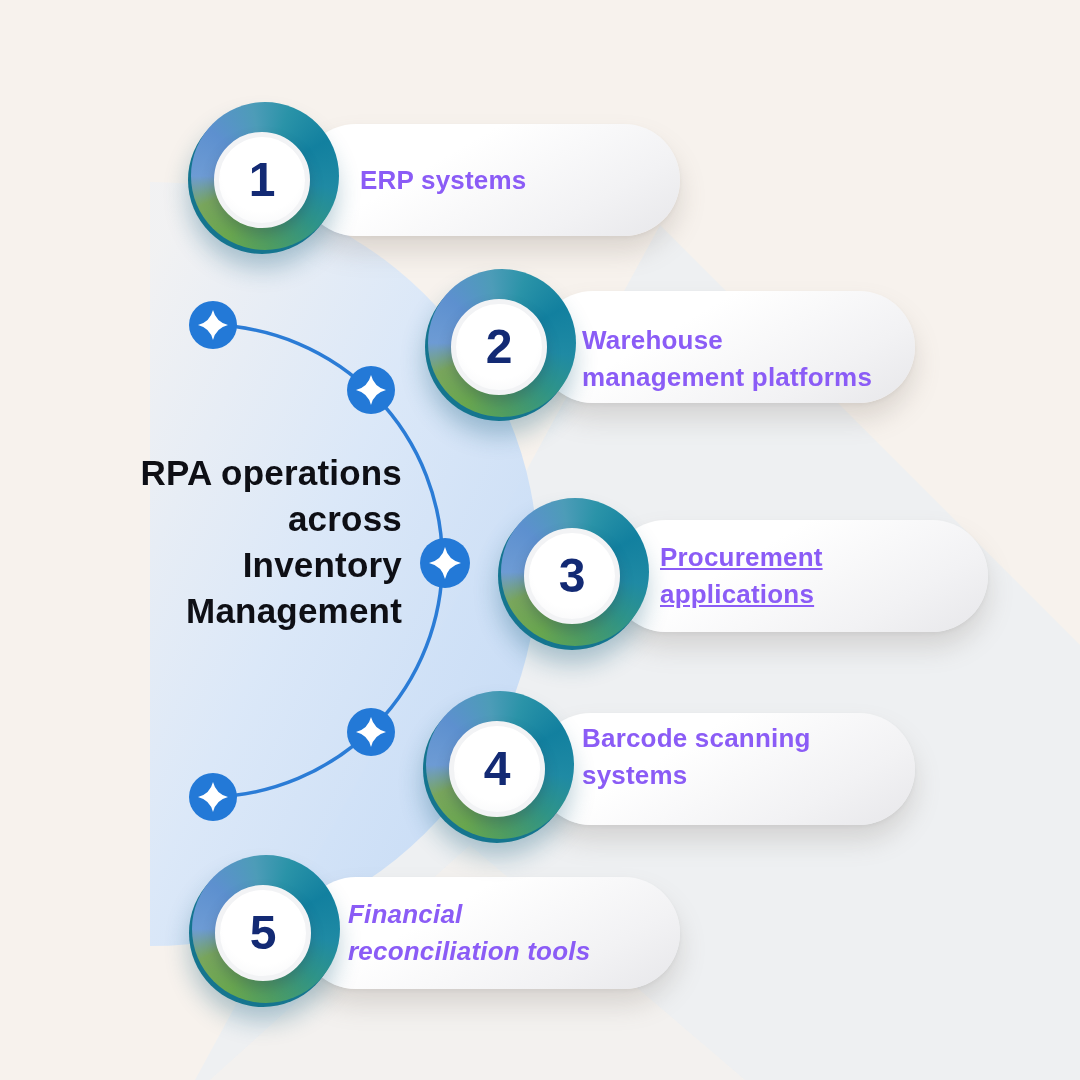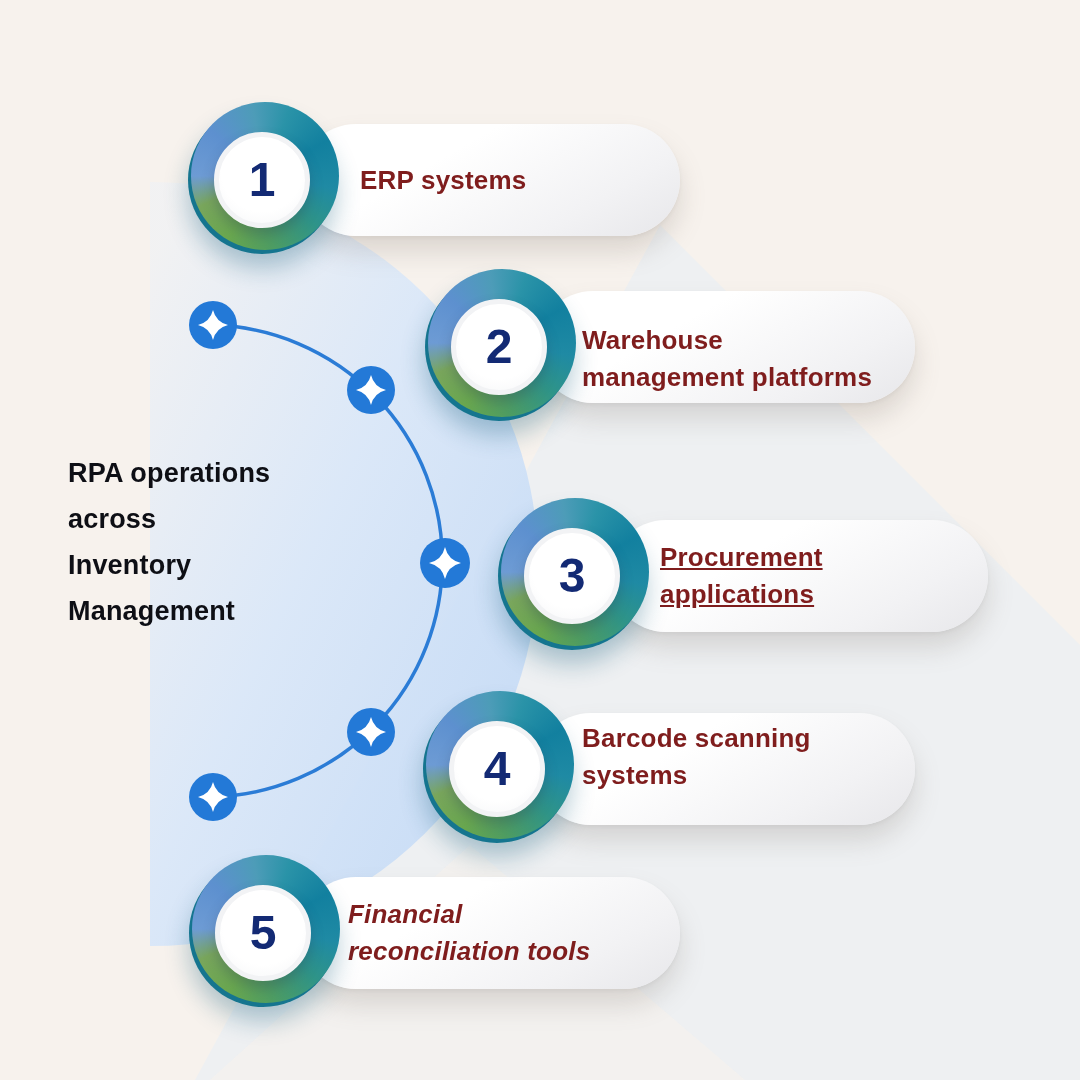--- a/index.html
+++ b/index.html
@@ -20,32 +20,32 @@
   .blue-semi {
     position:absolute; left:150px; top:182px; width:388px; height:764px;
     border-radius: 0 100% 100% 0 / 0 50% 50% 0;
     background: linear-gradient(115deg, rgba(236,241,248,.50) 5%, rgba(214,230,250,.85) 45%, rgba(201,221,246,.95) 80%);
   }
   
   .arc-svg { position:absolute; left:0; top:0; z-index:2; }
   
   .title {
     position:absolute; left:68px; top:450px; width:334px; z-index:3;
-    font-size:27px; font-weight:bold; line-height:46px; color:#0e0f15;
-    text-align:left; white-space:pre-line; letter-spacing:.2px;
+    font-size:35px; font-weight:bold; line-height:46px; color:#0e0f15;
+    text-align:right; white-space:pre-line; letter-spacing:.2px;
   }
   
   .item .pill {
     position:absolute; z-index:4; border-radius:58px;
     background:linear-gradient(150deg,#ffffff 35%,#f2f2f4 75%,#e7e7ea);
     box-shadow:0 16px 26px rgba(125,115,105,.22), 0 2px 4px rgba(0,0,0,.05);
   }
   .item .label {
     position:absolute; z-index:5; display:flex; align-items:center;
-    font-size:26px; font-weight:bold; color:#7f1d1d; line-height:37px;
+    font-size:26px; font-weight:bold; color:#8b5cf6; line-height:37px;
     white-space:pre-line; letter-spacing:.2px;
   }
   .item .badge {
     position:absolute; z-index:6; width:148px; height:148px; border-radius:50%;
     background:#15758f;
     box-shadow:0 14px 24px rgba(20,90,120,.32);
   }
   .badge-ring {
     position:absolute; inset:0; border-radius:50%;
     transform: translate(3px,-4px);

